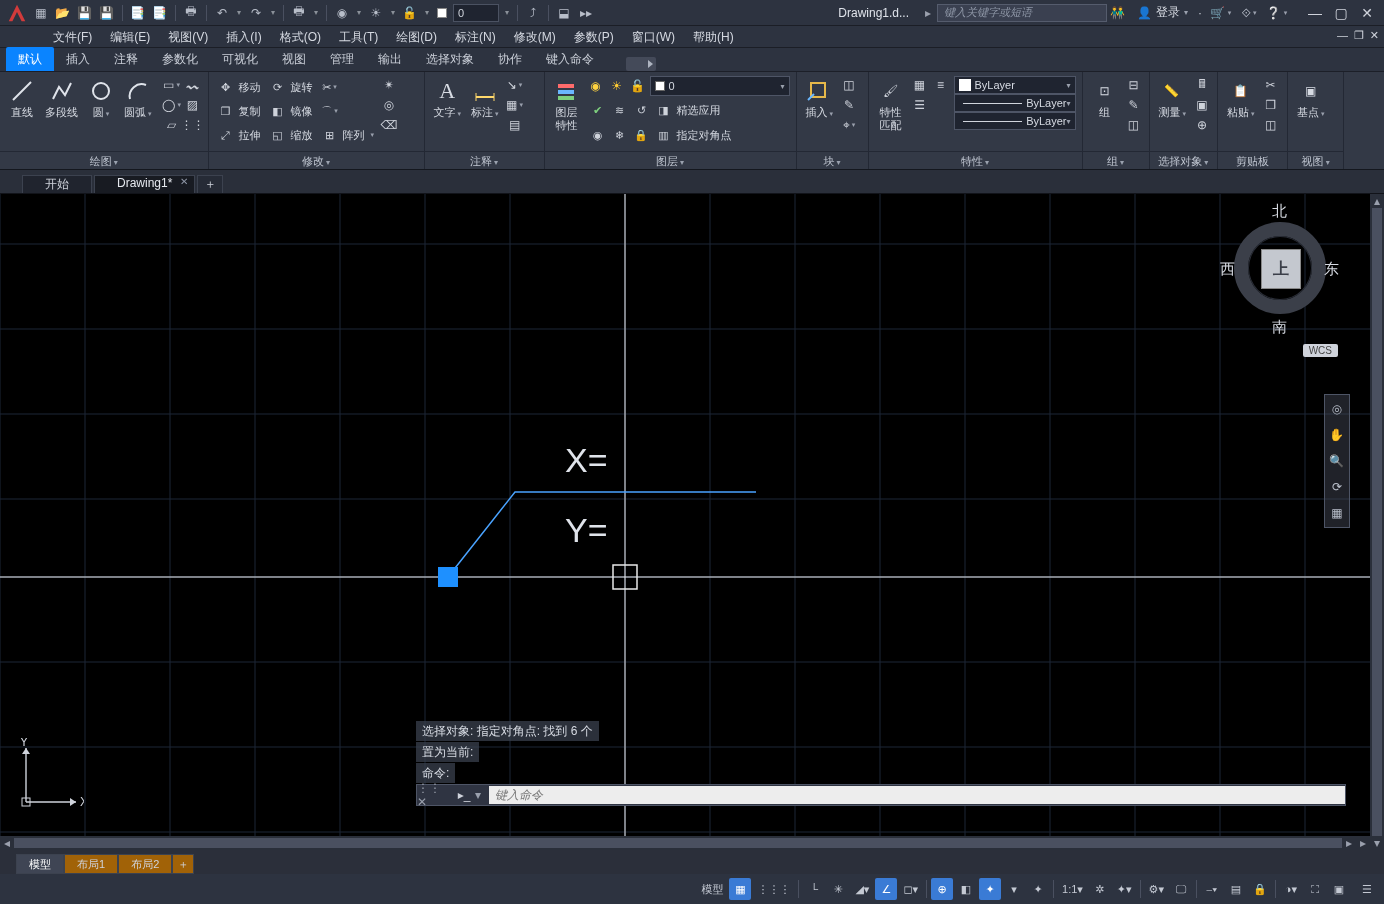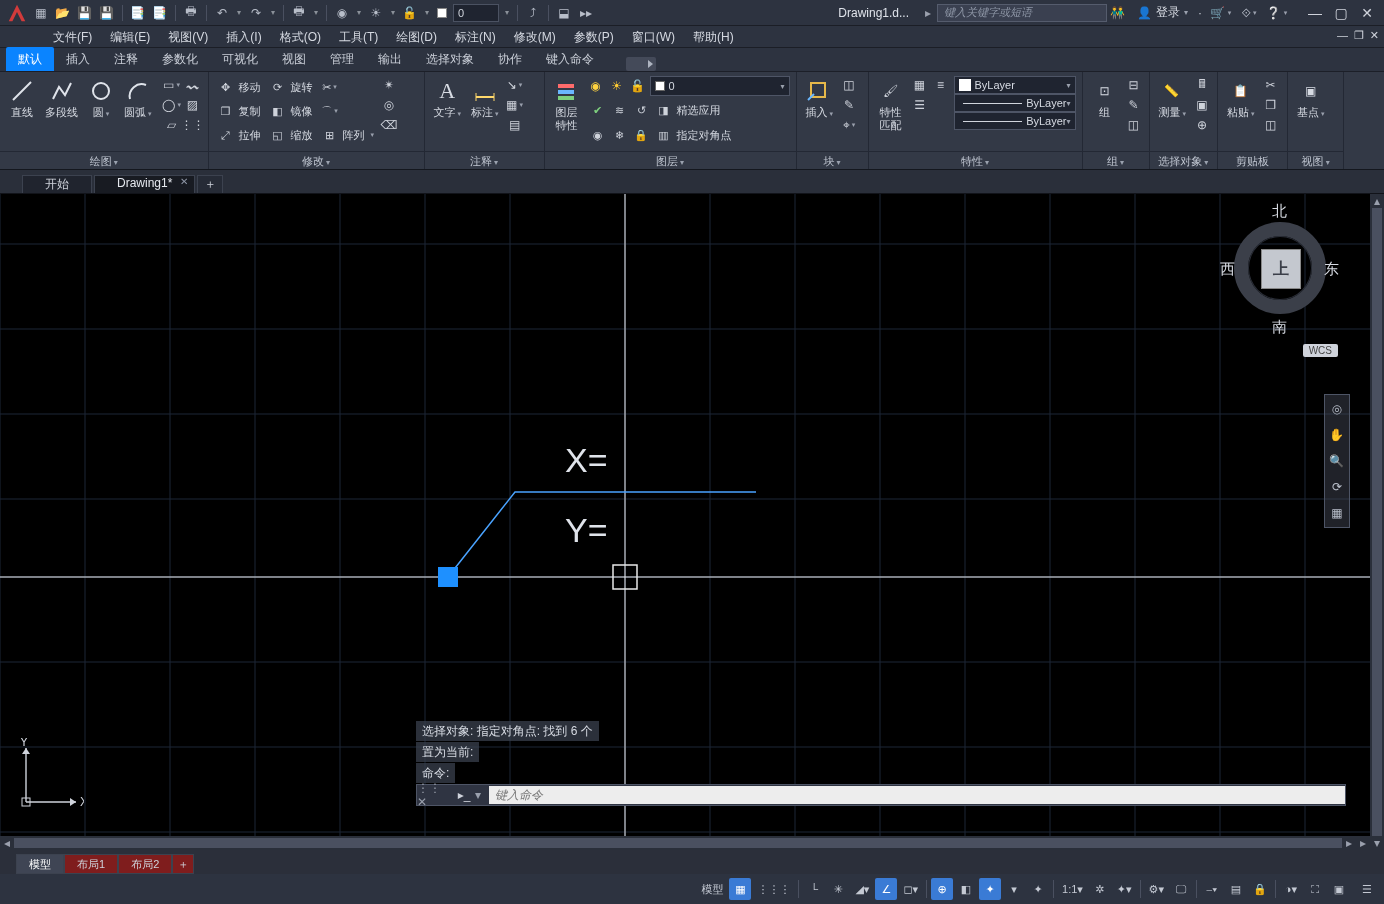--- a/index.html
+++ b/index.html
@@ -105,21 +105,21 @@
 
 .hscroll { position:absolute; left:0; right:14px; bottom:24px; height:14px; background:#2a2f3a; }
 .hscroll .thumb { position:absolute; left:14px; right:28px; top:2px; bottom:2px; background:#4a5060;}
 .hscroll .arr { position:absolute; top:0; width:14px; height:14px; display:flex;align-items:center;justify-content:center; color:#9aa0ad;}
 .vscroll { position:absolute; right:0; top:0; bottom:24px; width:14px; background:#2a2f3a;}
 .vscroll .thumb { position:absolute; top:14px; bottom:14px; left:2px; right:2px; background:#4a5060;}
 .vscroll .arr { position:absolute; left:0; width:14px; height:14px; display:flex;align-items:center;justify-content:center;color:#9aa0ad;}
 
 
 .model-tabs { position:absolute; left:16px; bottom:0; height:24px; display:flex; align-items:flex-end; gap:0;}
-.mtab { height:20px; padding:0 12px; background:#7f1d1d; color:#cfd3db; font-size:11px; display:flex; align-items:center; border:1px solid #3c424f;}
+.mtab { height:20px; padding:0 12px; background:#a16207; color:#cfd3db; font-size:11px; display:flex; align-items:center; border:1px solid #3c424f;}
 .mtab.active { background:#3f4554; color:#fff;}
 .mtab.add { width:22px; padding:0; justify-content:center;}
 
 
 .status-bar { position:absolute; left:0; right:0; bottom:0; height:30px; background:#2d3340; display:flex; align-items:center; justify-content:flex-end; padding:0 6px; gap:2px;}
 .status-bar .sb { height:22px; min-width:22px; padding:0 4px; display:flex; align-items:center; justify-content:center; color:#c4c9d3; font-size:11px; border-radius:2px;}
 .status-bar .sb.on { background:#3a7bd5; color:#fff;}
 .status-bar .sep { width:1px;height:18px;background:#4a5060; margin:0 2px;}
 .status-bar .gear { margin-left:4px;}
 </style>

